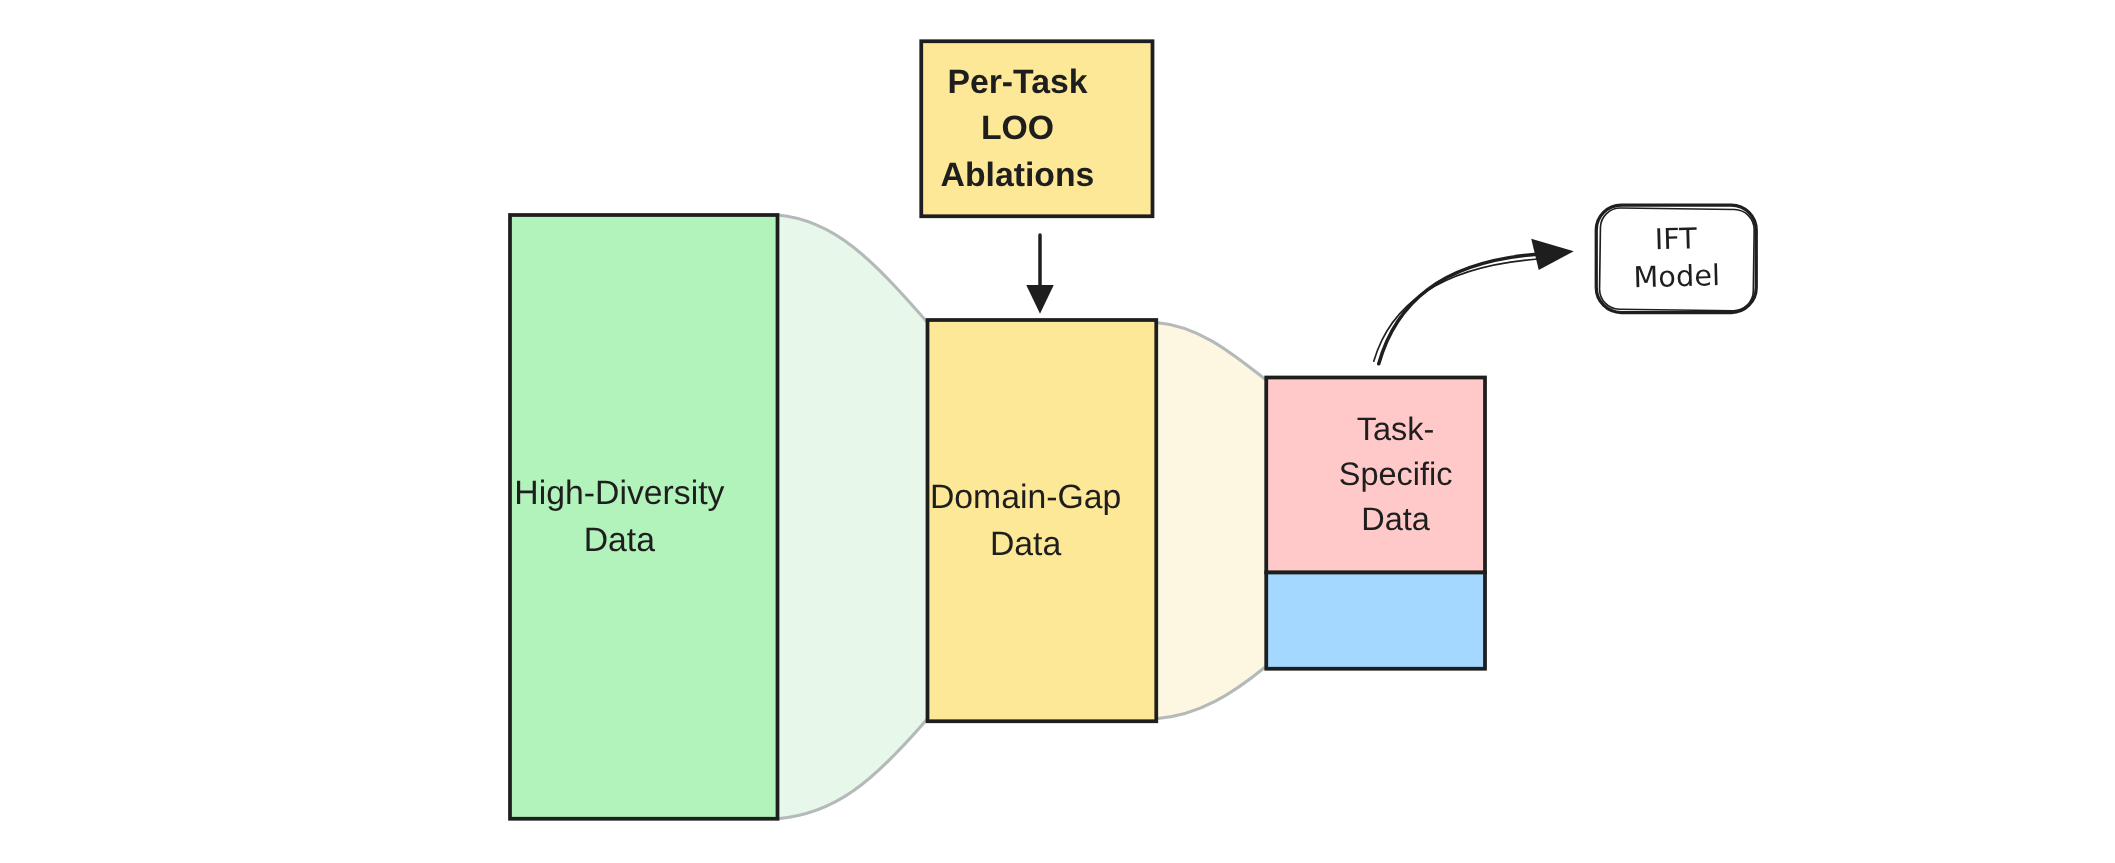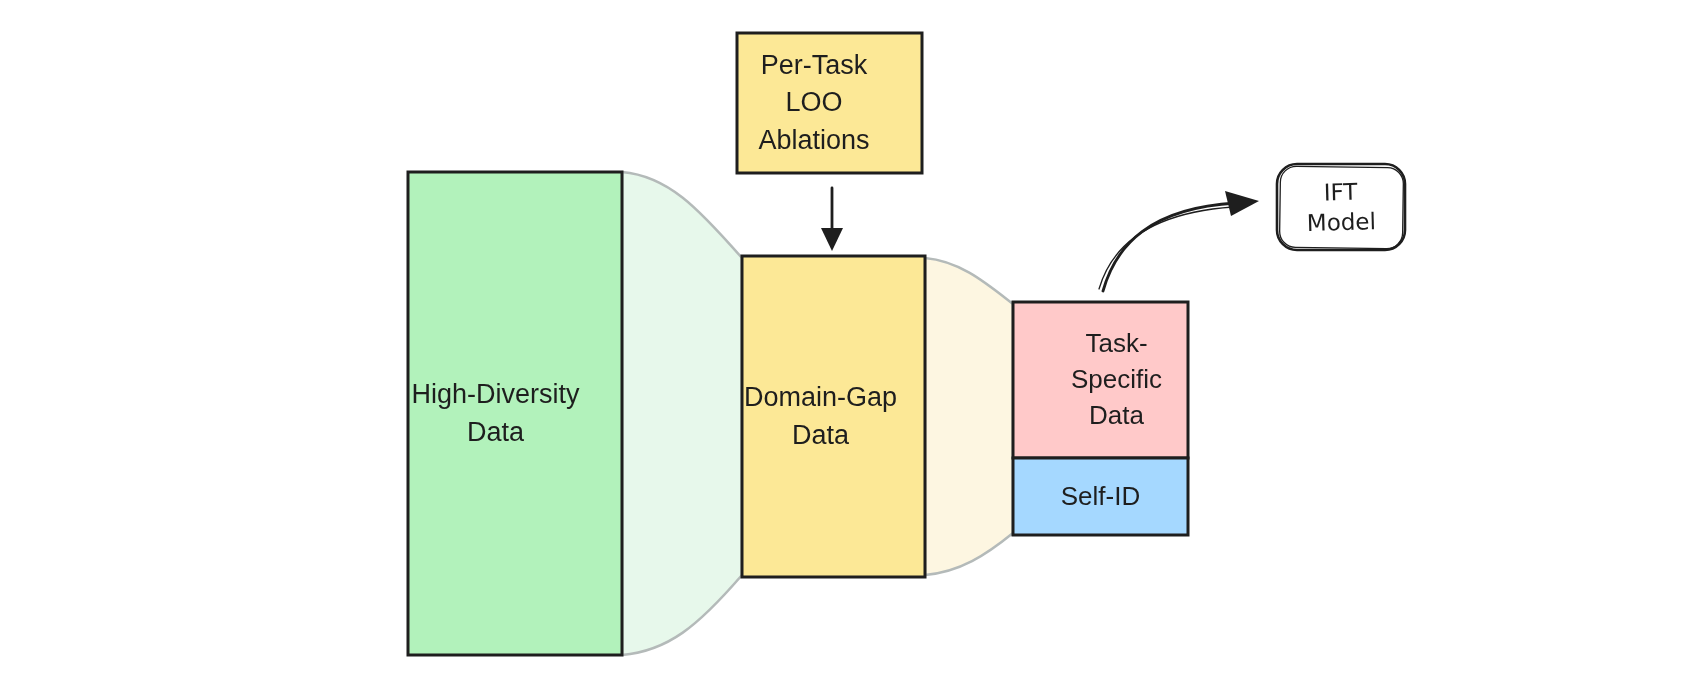--- a/index.html
+++ b/index.html
@@ -62,21 +62,21 @@
     justify-content: center;
     text-align: center;
     white-space: pre-line;
     color: #1e1e1e;
     font-weight: 500;
     font-size: 27px;
     line-height: 1.38;
     pointer-events: none;
   }
   .label.hi-div   { left: 408px;  top: 172px; width: 175px; height: 483px; }
-  .label.per-task { left: 737px;  top: 33px;  width: 154px; height: 140px; }
+  .label.per-task { left: 737px;  top: 33px;  width: 154px; height: 140px; font-weight: bold; }
   .label.dom-gap  { left: 742px;  top: 256px; width: 157px; height: 321px; }
   .label.task-sp  { left: 1013px; top: 302px; width: 207px; height: 156px; font-size: 26px; }
   .label.self-id  { left: 1013px; top: 458px; width: 175px; height: 77px;  font-size: 26px; }
   .label.ift {
     left: 1276px; top: 163px; width: 130px; height: 88px;
     font-family: "DejaVu Sans", sans-serif;
     font-size: 23px;
     line-height: 1.32;
     transform: rotate(-1.5deg);
   }
@@ -134,18 +134,17 @@
 LOO
 Ablations</div>
 
   <div class="label dom-gap">Domain-Gap
 Data</div>
 
   <div class="label task-sp">Task-
 Specific
 Data</div>
 
-  <div class="label self-id">Self-ID</div>
 
   <div class="label ift">IFT
 Model</div>
 
 </div>
 
 </body></html>

